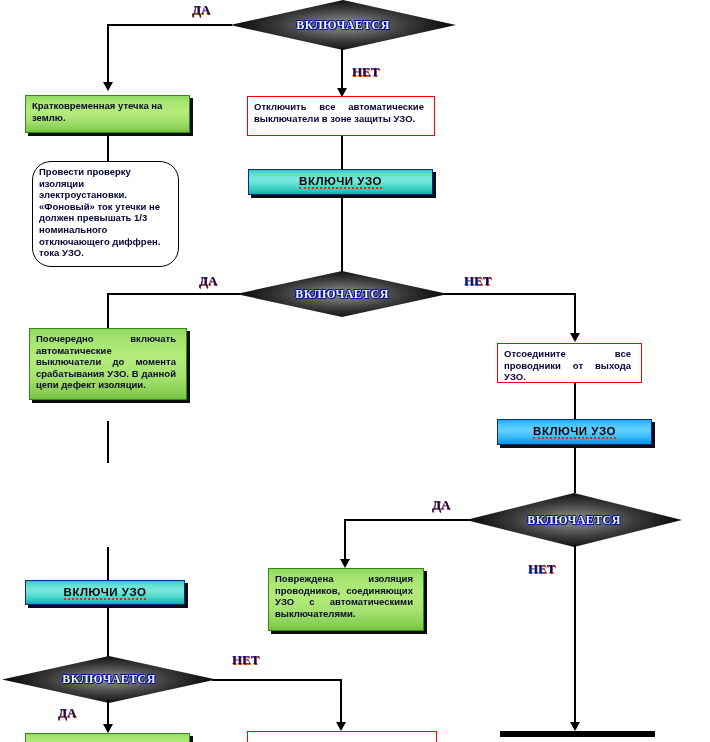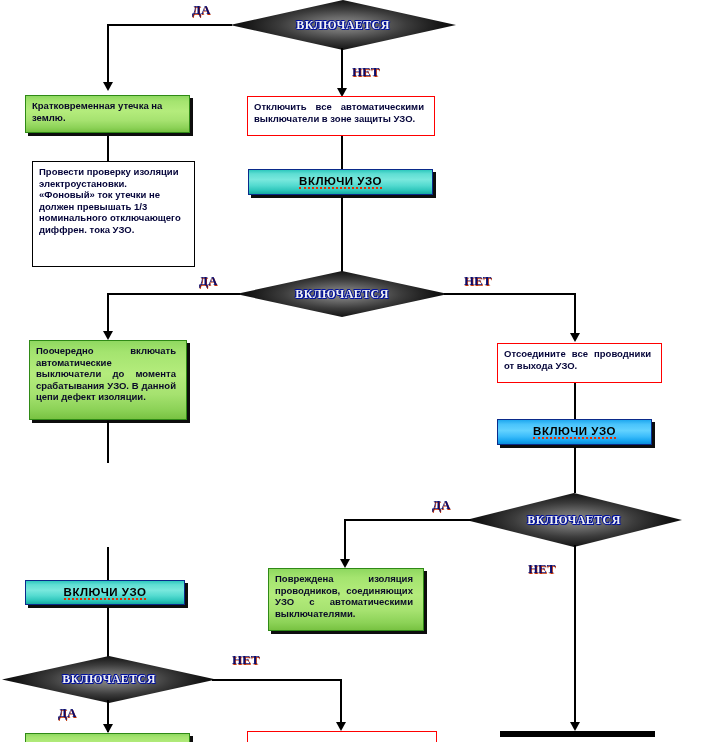--- a/index.html
+++ b/index.html
@@ -166,23 +166,23 @@
   <div class="edgelabel" style="left:192px; top:2px;">ДА</div>
 
   <div class="vline" style="left:341px; top:48px; height:46px;"></div>
   <div class="arrowdown" style="left:337px; top:88px;"></div>
   <div class="edgelabel" style="left:352px; top:64px;">НЕТ</div>
 
   <div class="box green" style="left:25px; top:95px; width:165px; height:38px; text-align:left;">Кратковременная утечка на землю.</div>
 
   <div class="vline" style="left:107px; top:136px; height:25px;"></div>
 
-  <div class="box white" style="left:32px; top:161px; width:163px; height:106px;">Провести проверку изоляции электроустановки. «Фоновый» ток утечки не должен превышать 1/3 номинального отключающего диффрен. тока УЗО.</div>
-
-  <div class="box red" style="left:247px; top:96px; width:188px; height:40px;">Отключить все автоматическими выключатели в зоне защиты УЗО.</div>
+  <div class="box white" style="left:32px; top:161px; width:147px; height:106px;border-radius:19px;">Провести проверку изоляции электроустановки. «Фоновый» ток утечки не должен превышать 1/3 номинального отключающего диффрен. тока УЗО.</div>
+
+  <div class="box red" style="left:247px; top:96px; width:188px; height:40px;">Отключить все автоматические выключатели в зоне защиты УЗО.</div>
 
   <div class="vline" style="left:341px; top:136px; height:33px;"></div>
 
   <div class="btn teal" style="left:248px; top:169px; width:185px; height:26px;">
     <span class="lbl">ВКЛЮЧИ УЗО</span>
   </div>
 
   <div class="vline" style="left:341px; top:197px; height:76px;"></div>
 
   <div class="diamond" style="left:236px; top:271px; width:212px; height:46px;">
@@ -193,34 +193,34 @@
   <div class="hline" style="left:108px; top:293px; width:132px;"></div>
   <div class="vline" style="left:107px; top:293px; height:43px;"></div>
   <div class="arrowdown" style="left:103px; top:331px;"></div>
   <div class="edgelabel" style="left:199px; top:273px;">ДА</div>
 
   <div class="hline" style="left:444px; top:293px; width:132px;"></div>
   <div class="vline" style="left:574px; top:293px; height:45px;"></div>
   <div class="arrowdown" style="left:570px; top:333px;"></div>
   <div class="edgelabel" style="left:464px; top:273px;">НЕТ</div>
 
-  <div class="box green" style="left:29px; top:340px; width:158px; height:80px;">Поочередно включать автоматические выключатели до момента срабатывания УЗО. В данной цепи дефект изоляции.</div>
+  <div class="box green" style="left:29px; top:328px; width:158px; height:72px;">Поочередно включать автоматические выключатели до момента срабатывания УЗО. В данной цепи дефект изоляции.</div>
 
   <div class="vline" style="left:107px; top:421px; height:42px;"></div>
 
 
   <div class="vline" style="left:107px; top:547px; height:33px;"></div>
 
   <div class="btn teal" style="left:25px; top:580px; width:160px; height:25px;">
     <span class="lbl">ВКЛЮЧИ УЗО</span>
   </div>
 
   <div class="vline" style="left:107px; top:607px; height:50px;"></div>
 
-  <div class="box red" style="left:497px; top:343px; width:165px; height:40px;">Отсоедините все проводники от выхода УЗО.</div>
+  <div class="box red" style="left:497px; top:343px; width:145px; height:40px;">Отсоедините все проводники от выхода УЗО.</div>
 
   <div class="vline" style="left:574px; top:383px; height:36px;"></div>
 
   <div class="btn blue" style="left:497px; top:419px; width:155px; height:26px;">
     <span class="lbl">ВКЛЮЧИ УЗО</span>
   </div>
 
   <div class="vline" style="left:574px; top:447px; height:46px;"></div>
 
   <div class="diamond" style="left:466px; top:493px; width:216px; height:54px;">

